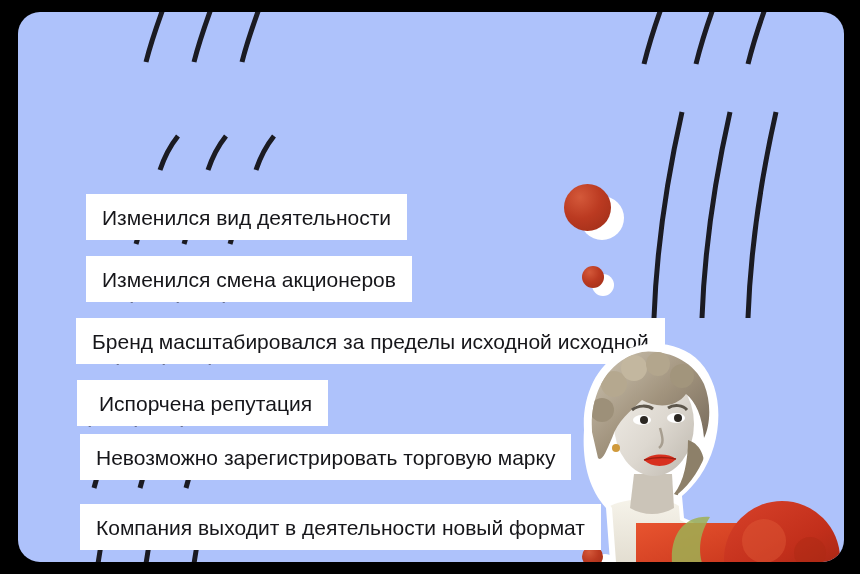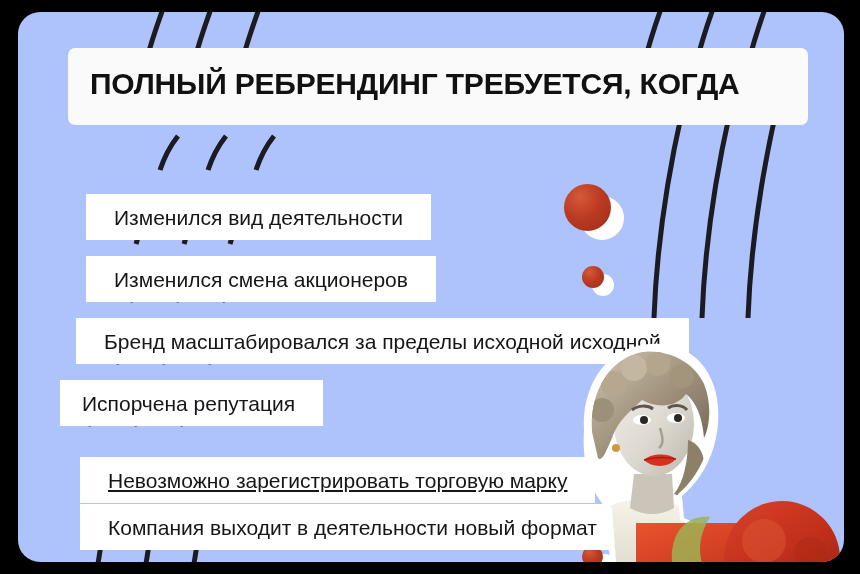--- a/index.html
+++ b/index.html
@@ -54,29 +54,29 @@
   .list-item {
     position: absolute;
     background: #ffffff;
     color: #16161a;
     font-family: "Liberation Sans", sans-serif;
     font-size: 21px;
     line-height: 1;
     white-space: nowrap;
     display: flex;
     align-items: center;
-    padding: 0 28px;
+    padding: 0 16px;
     height: 46px;
     z-index: 6;
   }
   .li-0 { left: 68px; top: 12px;  }
   .li-1 { left: 68px; top: 74px;  }
   .li-2 { left: 58px; top: 136px; }
-  .li-3 { left: 42px; top: 198px; padding-left: 22px; text-align: center; }
-  .li-4 { left: 62px; top: 275px; text-decoration: underline; }
+  .li-3 { left: 59px; top: 198px; padding-left: 22px; text-align: center; }
+  .li-4 { left: 62px; top: 252px; }
   .li-5 { left: 62px; top: 322px; }
 
   
   .dot-group { position: absolute; z-index: 5; }
   .dot-white {
     position: absolute;
     border-radius: 50%;
     background: #ffffff;
   }
   .dot-red {
@@ -207,23 +207,20 @@
     <div class="strokes" style="left:70px; top:454px; width:200px; height:26px;">
       <svg width="200" height="26" viewBox="0 0 200 26">
         <g stroke="#1b1b22" stroke-width="5" fill="none">
           <path d="M6 22 L11 4"></path>
             <path d="M52 22 L57 4"></path>
             <path d="M98 22 L103 4"></path>
         </g>
       </svg>
     </div>
 
-    <div class="title-box">
-      <div class="title-text">ПОЛНЫЙ РЕБРЕНДИНГ ТРЕБУЕТСЯ, КОГДА</div>
-    </div>
 
     <div class="dot-group" style="left:540px; top:170px; width:80px; height:70px;">
       <div class="dot-white" style="left:22px; top:14px; width:44px; height:44px;"></div>
       <div class="dot-red" style="left:6px; top:2px; width:47px; height:47px;"></div>
     </div>
 
     <div class="dot-group" style="left:556px; top:250px; width:50px; height:44px;">
       <div class="dot-white" style="left:18px; top:12px; width:22px; height:22px;"></div>
       <div class="dot-red" style="left:8px; top:4px; width:22px; height:22px;"></div>
     </div>

